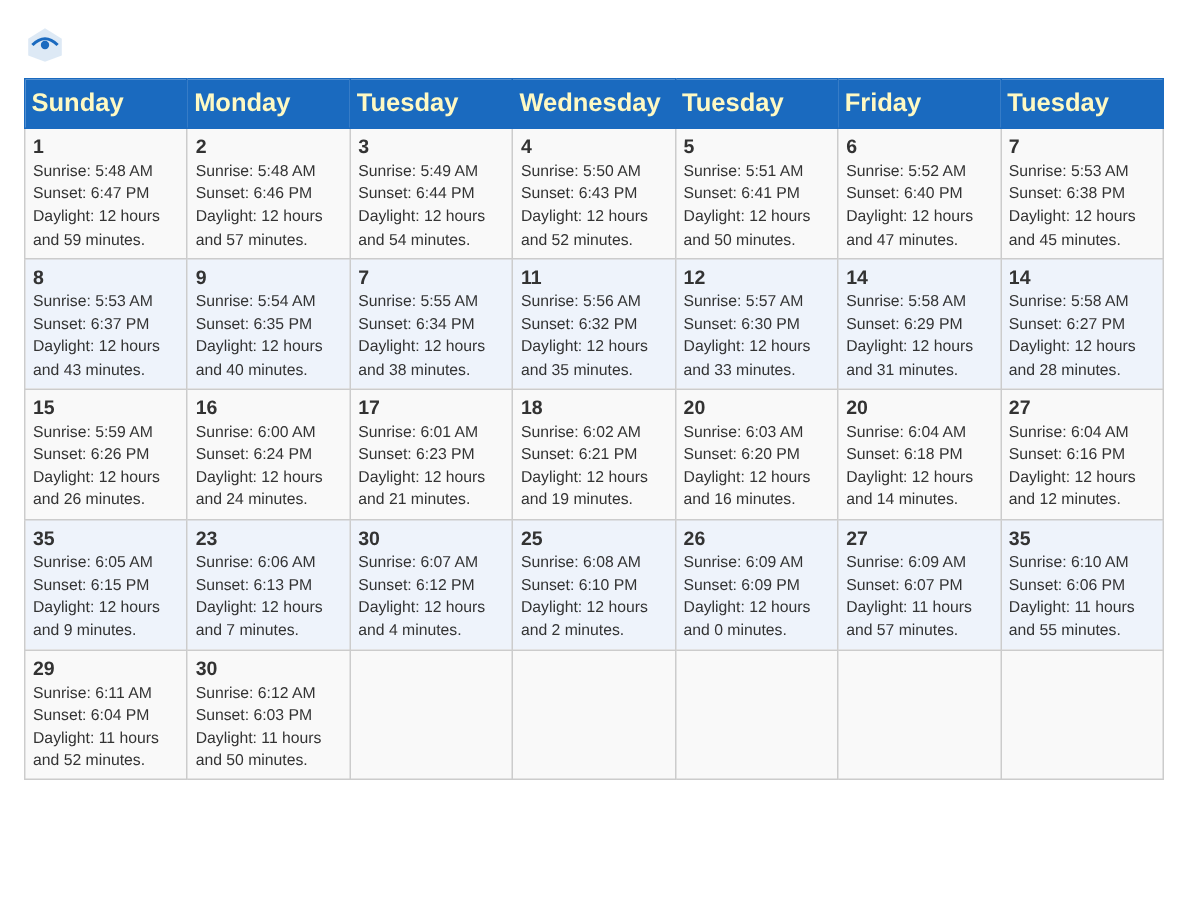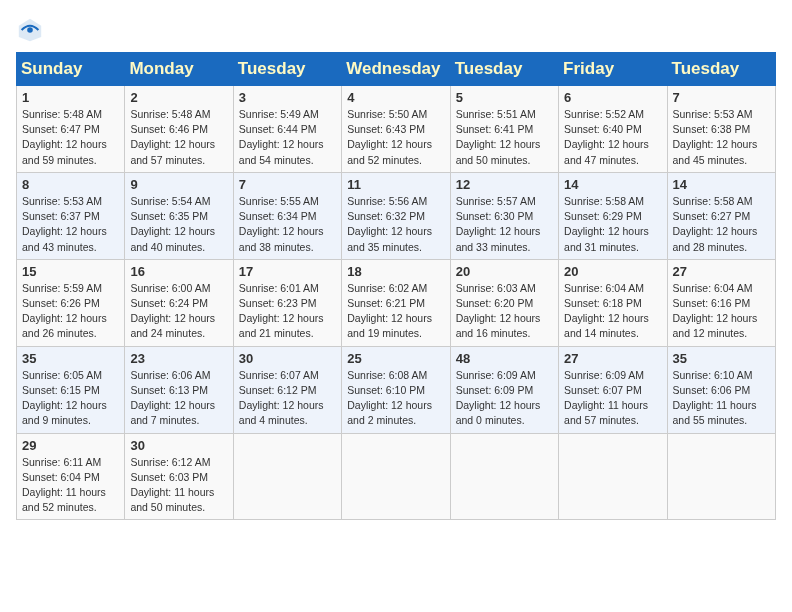--- a/index.html
+++ b/index.html
@@ -230,21 +230,21 @@
         </td>
         <td>
           <span class="day-num">30</span>
 <div class="day-detail">Sunrise: 6:07 AM<br>Sunset: 6:12 PM<br>Daylight: 12 hours and 4 minutes.</div>
         </td>
         <td>
           <span class="day-num">25</span>
 <div class="day-detail">Sunrise: 6:08 AM<br>Sunset: 6:10 PM<br>Daylight: 12 hours and 2 minutes.</div>
         </td>
         <td>
-          <span class="day-num">48</span>
+          <span class="day-num">26</span>
 <div class="day-detail">Sunrise: 6:09 AM<br>Sunset: 6:09 PM<br>Daylight: 12 hours and 0 minutes.</div>
         </td>
         <td>
           <span class="day-num">27</span>
 <div class="day-detail">Sunrise: 6:09 AM<br>Sunset: 6:07 PM<br>Daylight: 11 hours and 57 minutes.</div>
         </td>
         <td>
           <span class="day-num">35</span>
 <div class="day-detail">Sunrise: 6:10 AM<br>Sunset: 6:06 PM<br>Daylight: 11 hours and 55 minutes.</div>
         </td>

